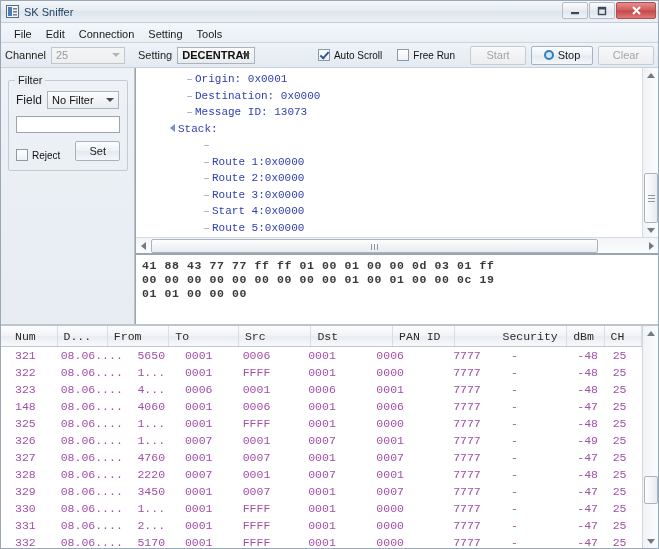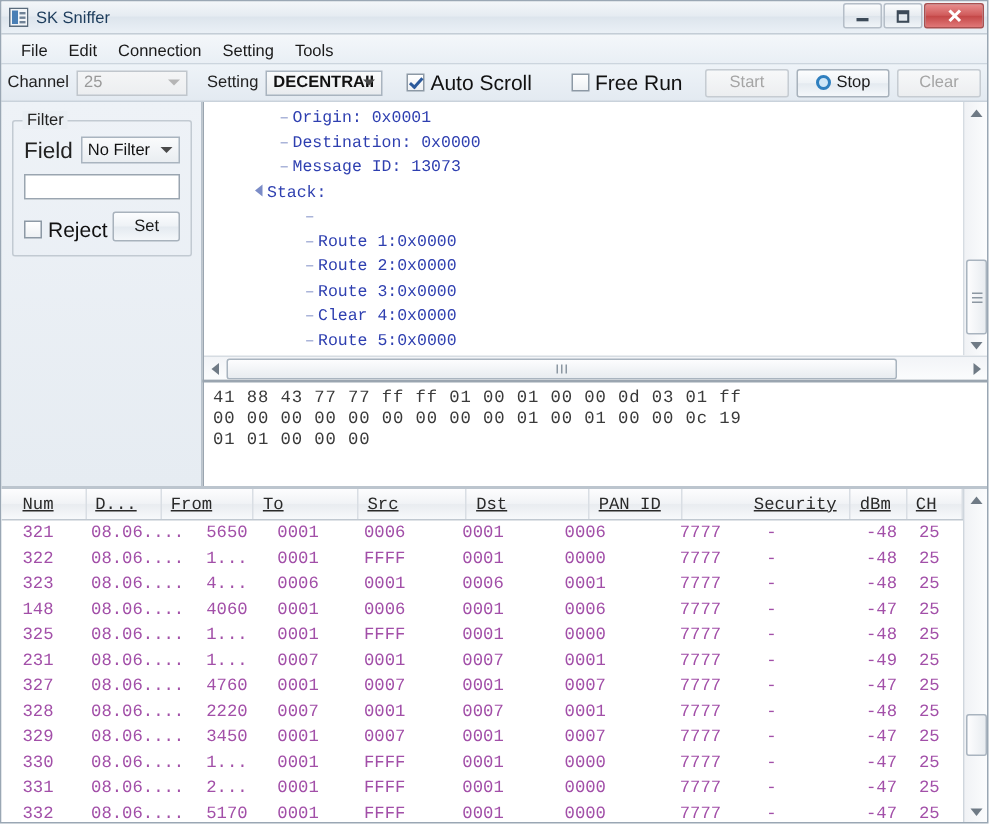--- a/index.html
+++ b/index.html
@@ -104,21 +104,21 @@
     width: 0; height: 0;
     border-left: 4px solid transparent;
     border-right: 4px solid transparent;
     border-top: 4px solid #4a4a4a;
   }
   .combo.disabled .arrow { border-top-color: #b5b5b5; }
   .combo.channel { width: 74px; }
   .combo.protocol { width: 78px; font-weight: bold; background: linear-gradient(to bottom,#fafbfc,#e8ebee); }
   .cb {
     display: flex; align-items: center; gap: 4px;
-    font-size: 14px; color: #111; white-space: nowrap;
+    font-size: 10px; color: #111; white-space: nowrap;
   }
   .box {
     width: 12px; height: 12px; box-sizing: border-box;
     border: 1px solid #8d99a5;
     background: linear-gradient(to bottom,#ffffff,#eef1f4);
     position: relative; flex: 0 0 auto;
   }
   .box.checked::after {
     content: "";
     position: absolute; left: 3px; top: 0px;
@@ -169,21 +169,21 @@
     padding: 10px 7px 9px 7px;
     margin-top: 6px;
   }
   .group-title {
     position: absolute; top: -7px; left: 6px;
     background: #eaeff4;
     padding: 0 3px;
     font-size: 11px; color: #222;
   }
   .field-row { display: flex; align-items: center; gap: 5px; }
-  .field-lbl { font-size: 15px; color: #222; }
+  .field-lbl { font-size: 12px; color: #222; }
   .combo.filter { width: 72px; height: 18px; background: linear-gradient(to bottom,#fafbfc,#e9edf1); }
   .txtinput {
     margin-top: 7px;
     width: 100%; height: 17px;
     box-sizing: border-box;
     border: 1px solid #9aa5b0;
     background: #fff;
   }
   .reject-row {
     margin-top: 8px;
@@ -286,20 +286,21 @@
     overflow: hidden;
     min-height: 0;
   }
   .hexline {
     font-family: "Liberation Mono", monospace;
     font-size: 11.5px;
     color: #3a3a3a;
     letter-spacing: 0.6px;
     line-height: 14px;
     white-space: pre;
+    font-weight: bold;
   }
   
   .tablewrap {
     flex: 1 1 auto;
     display: flex; flex-direction: column;
     background: #fff;
     border-top: 2px solid #bcc5ce;
     min-height: 0;
     position: relative;
   }
@@ -311,21 +312,21 @@
     border-bottom: 1px solid #c0c8d0;
     height: 20px; flex: 0 0 auto;
   }
   .th {
     font-family: "Liberation Mono", monospace;
     font-size: 11.5px; color: #2a2a2a;
     display: flex; align-items: center;
     padding-left: 6px;
     border-right: 1px solid #d9dee4;
     box-sizing: border-box;
-    overflow: hidden; white-space: nowrap; text-decoration: underline;
+    overflow: hidden; white-space: nowrap;
   }
   .tbody { flex:1 1 auto; overflow:hidden; }
   .trow { display: flex; height: 17px; }
   .td {
     font-family: "Liberation Mono", monospace;
     font-size: 11.5px; color: #a24fa8;
     display: flex; align-items: center;
     padding-left: 6px;
     box-sizing: border-box;
     overflow: hidden; white-space: nowrap;
@@ -385,21 +386,21 @@
     <span class="tb-label" style="margin-left:8px">Setting</span>
     <div class="combo protocol">
       <span>DECENTRAII</span>
       <span class="arrow"></span>
     </div>
     <span class="spacer"></span>
     <div class="cb">
       <span class="box checked"></span>
       <span>Auto Scroll</span>
     </div>
-    <div class="cb" style="margin-left:21px">
+    <div class="cb" style="margin-left:10px">
       <span class="box"></span>
       <span>Free Run</span>
     </div>
     <div class="btn disabled" style="margin-left:10px;width:56px">
       <span>Start</span>
     </div>
     <div class="btn" style="width:62px">
       <span class="stop-dot"></span>
       <span>Stop</span>
     </div>
@@ -475,21 +476,21 @@
                   <span class="tlabel">Route 2:0x0000</span>
                 </div>
                 <div class="tnode">
                   <span class="ind" style="width: 65px;"></span>
                   <span class="tw"><span class="dash">–</span></span>
                   <span class="tlabel">Route 3:0x0000</span>
                 </div>
                 <div class="tnode">
                   <span class="ind" style="width: 65px;"></span>
                   <span class="tw"><span class="dash">–</span></span>
-                  <span class="tlabel">Clear 4:0x0000</span>
+                  <span class="tlabel">Start 4:0x0000</span>
                 </div>
                 <div class="tnode">
                   <span class="ind" style="width: 65px;"></span>
                   <span class="tw"><span class="dash">–</span></span>
                   <span class="tlabel">Route 5:0x0000</span>
                 </div>
                 <div class="tnode">
                   <span class="ind" style="width: 65px;"></span>
                   <span class="tw"></span>
                   <span class="tlabel">Route 6:0x0000</span>
@@ -608,21 +609,21 @@
                 <div class="td c" style="width: 66px;">0001</div>
                 <div class="td c" style="width: 75px;">FFFF</div>
                 <div class="td c" style="width: 78px;">0001</div>
                 <div class="td c" style="width: 88px;">0000</div>
                 <div class="td c" style="width: 66px;">7777</div>
                 <div class="td c" style="width: 76px;">-</div>
                 <div class="td c" style="width: 40px;">-48</div>
                 <div class="td c" style="width: 40px;">25</div>
               </div>
               <div class="trow">
-                <div class="td c" style="width: 52px; margin-left: 8px;">231</div>
+                <div class="td c" style="width: 52px; margin-left: 8px;">326</div>
                 <div class="td c" style="width: 88px;">08.06....</div>
                 <div class="td c" style="width: 54px;">1...</div>
                 <div class="td c" style="width: 66px;">0007</div>
                 <div class="td c" style="width: 75px;">0001</div>
                 <div class="td c" style="width: 78px;">0007</div>
                 <div class="td c" style="width: 88px;">0001</div>
                 <div class="td c" style="width: 66px;">7777</div>
                 <div class="td c" style="width: 76px;">-</div>
                 <div class="td c" style="width: 40px;">-49</div>
                 <div class="td c" style="width: 40px;">25</div>

